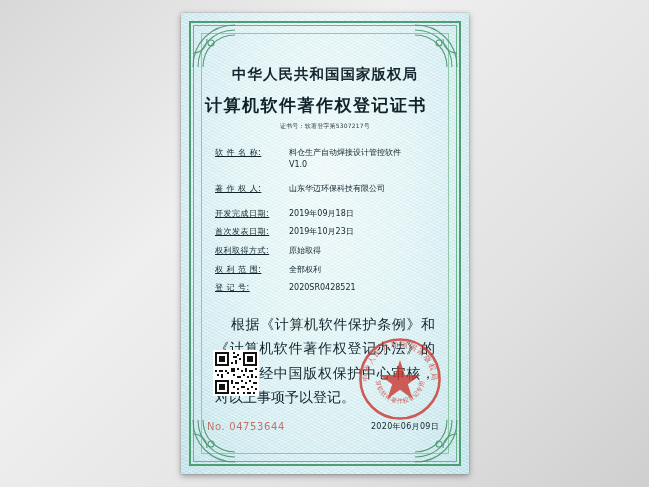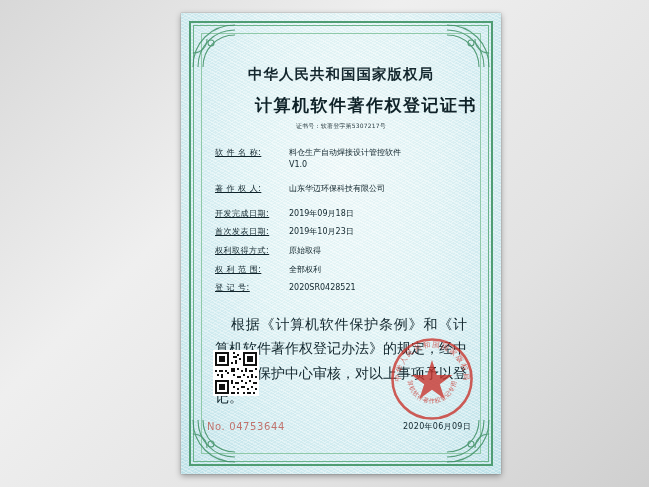--- a/index.html
+++ b/index.html
@@ -6,21 +6,21 @@
   body{
     width:649px;height:487px;
     background:linear-gradient(135deg,#d8d8d8 0%,#efefef 35%,#e2e2e2 70%,#cfcfcf 100%);
     font-family:"DejaVu Sans","Liberation Sans",sans-serif;
     overflow:hidden;
   }
   .stage{position:relative;width:649px;height:487px;}
 
   
   .cert{
-    position:absolute;left:181px;top:13px;width:320px;height:461px;
+    position:absolute;left:181px;top:13px;width:288px;height:461px;
     background:
       radial-gradient(ellipse at 50% 35%, #f4fbfb 0%, #e3f4f6 45%, #cfeaef 78%, #bfe2e9 100%);
     box-shadow:0 2px 6px rgba(0,0,0,.35), 0 0 1px rgba(0,0,0,.4);
     overflow:hidden;
   }
   
   .cert:before{
     content:"";position:absolute;inset:0;
     background-image:
       repeating-linear-gradient(27deg, rgba(255,255,255,.45) 0 1px, rgba(150,205,215,.08) 1px 3px),
@@ -49,21 +49,21 @@
   .corner svg{display:block}
 
   .page{position:absolute;left:24px;top:24px;right:24px;bottom:24px;}
 
   
   .title1{
     text-align:center;font-size:14.5px;color:#14272e;letter-spacing:1px;
     margin-top:28px;font-weight:bold;
   }
   .title2{
-    text-align:right;font-size:17px;color:#0f2228;letter-spacing:1.5px;
+    text-align:left;font-size:17px;color:#0f2228;letter-spacing:1.5px;
     margin-top:10px;font-weight:bold;
   }
   .certno{
     text-align:center;font-size:6px;color:#2b3c42;margin-top:5px;letter-spacing:.2px;
   }
 
   .fields{margin-top:16px;padding-left:10px;padding-right:8px;}
   .row{display:flex;align-items:flex-start;margin-bottom:7px;font-size:8px;color:#10242b;line-height:1.45;}
   .row .lbl{width:74px;flex:0 0 74px;letter-spacing:.5px;text-decoration:underline;}
   .row .val{flex:1;}

